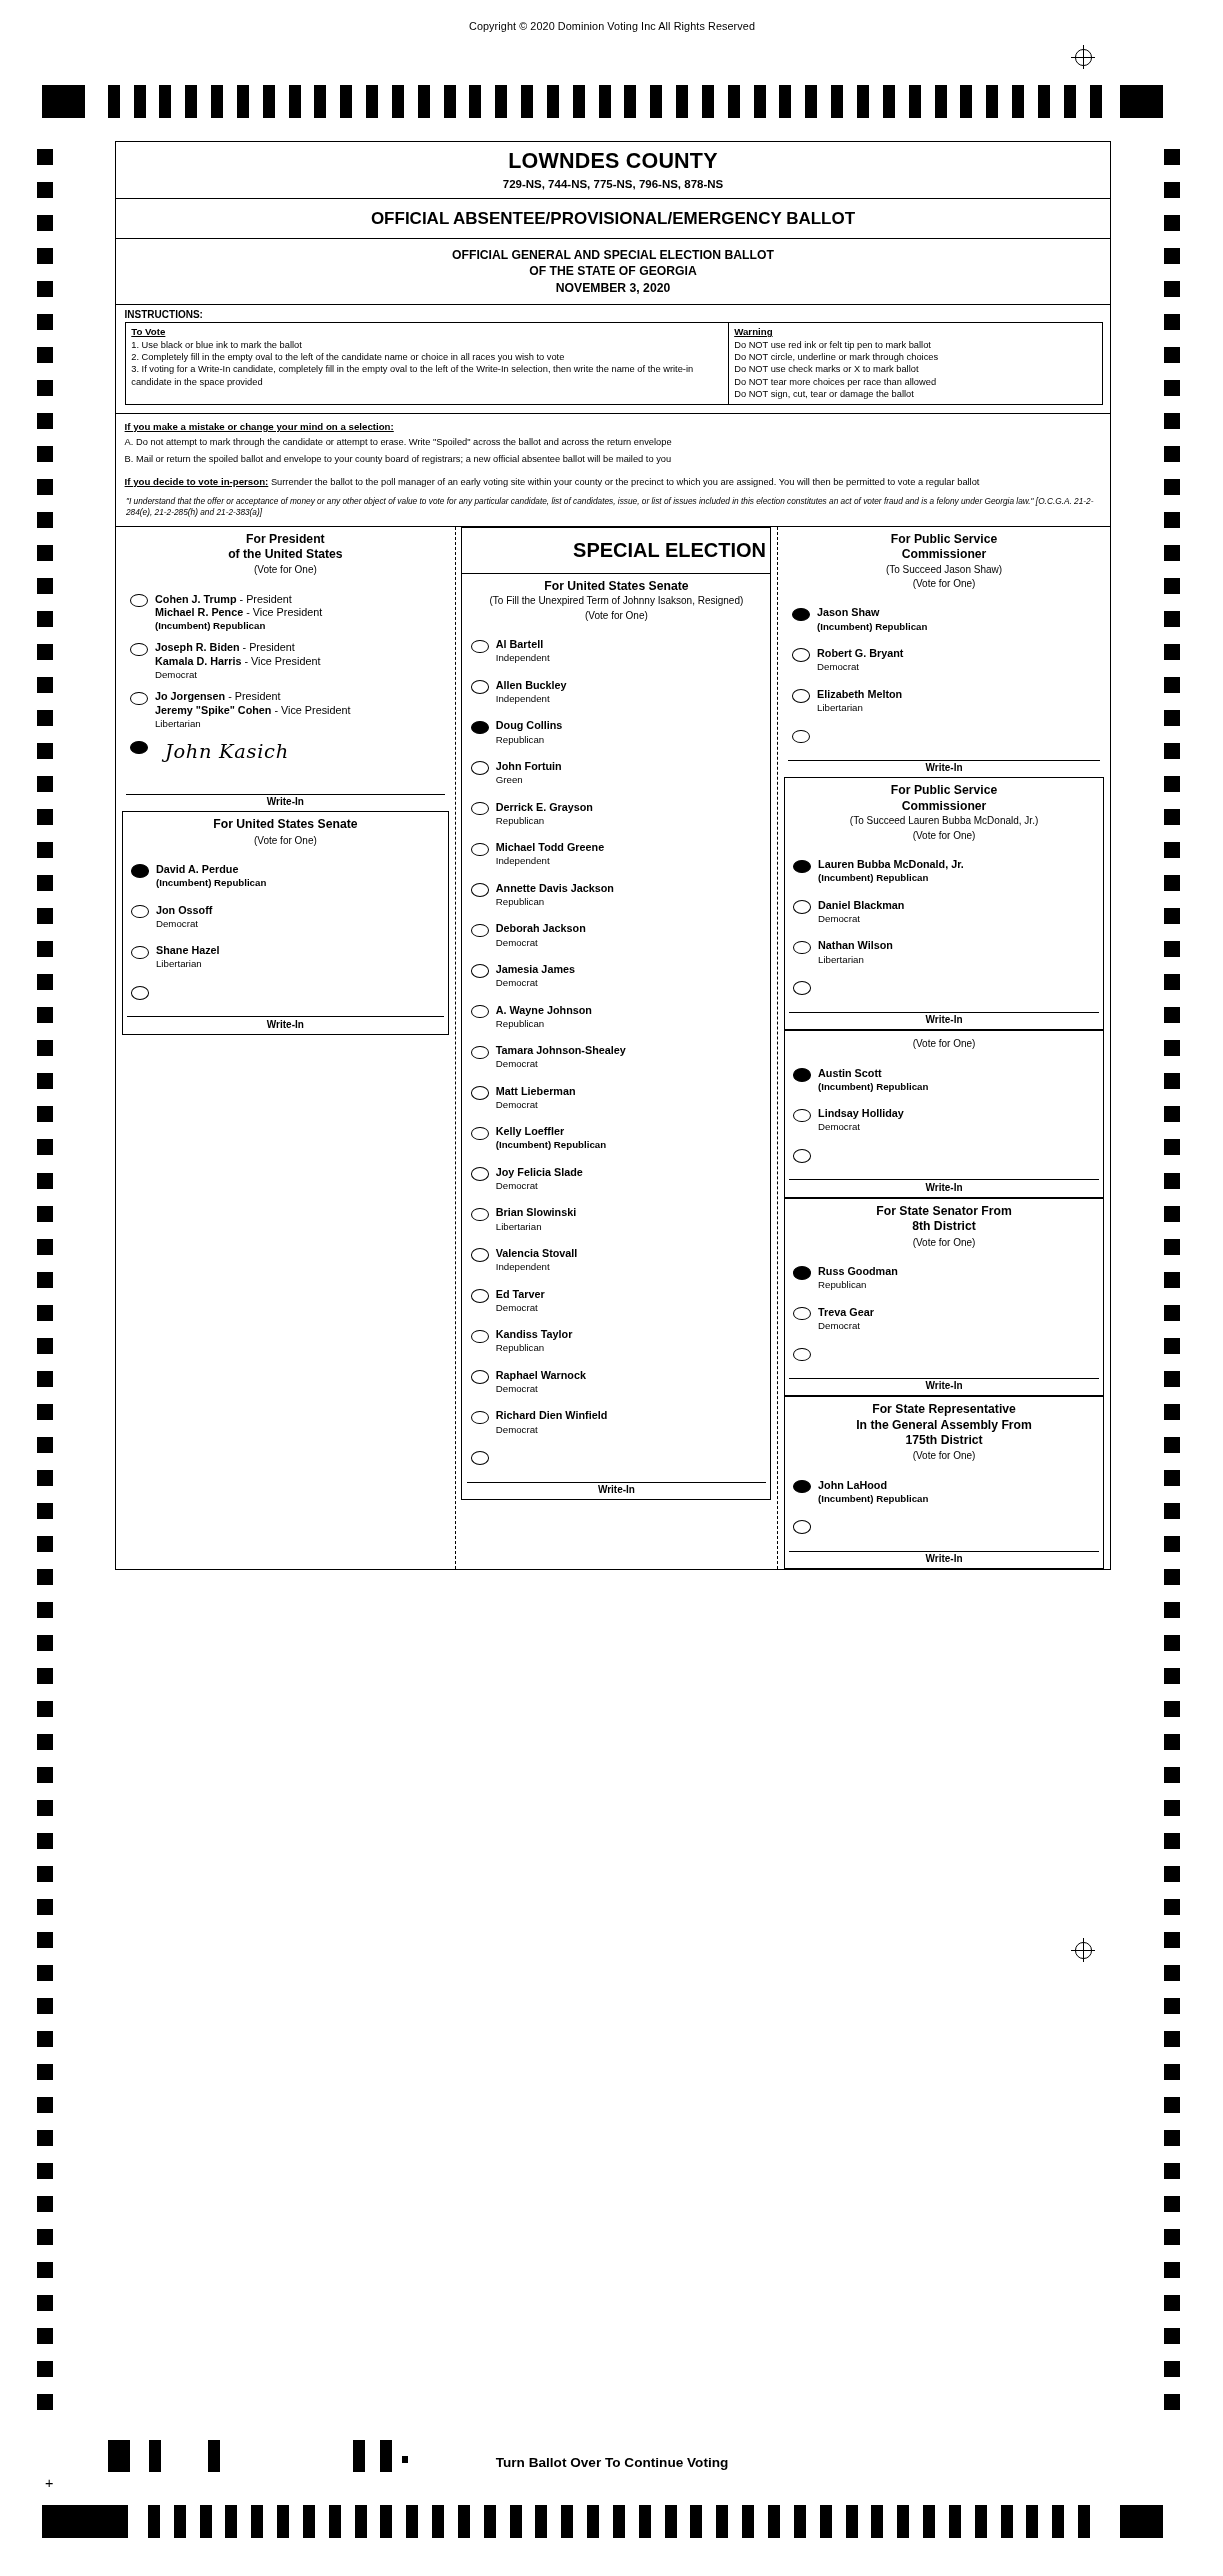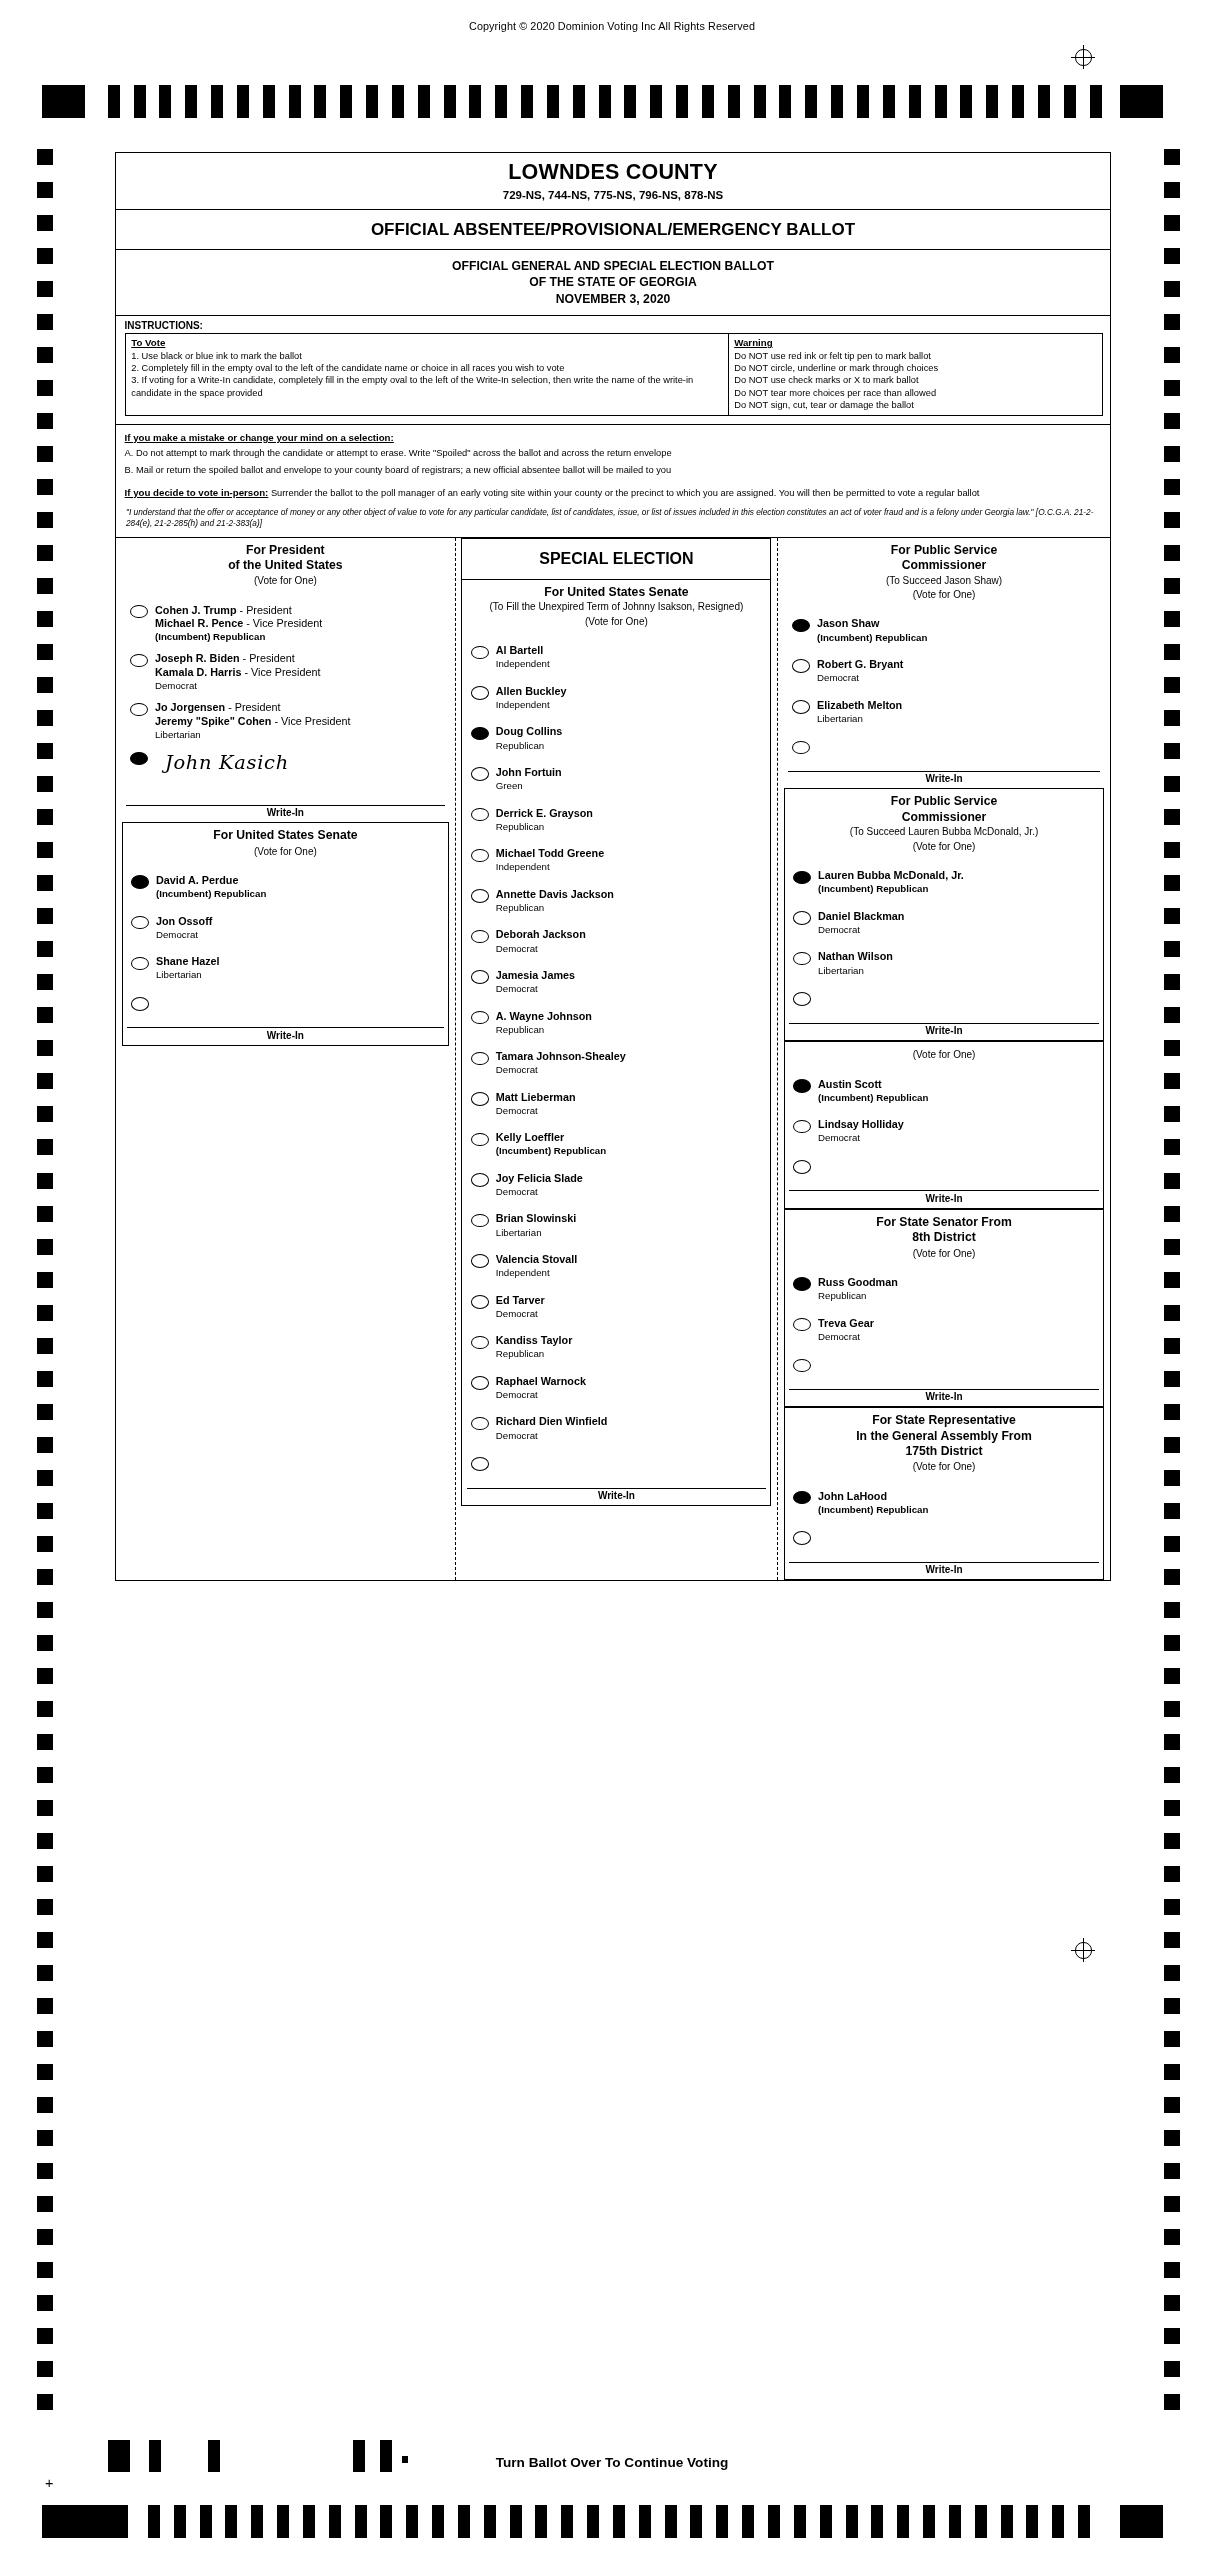--- a/index.html
+++ b/index.html
@@ -28,21 +28,21 @@
   }
 
   .topbar-row,.botbar-row{position:absolute;left:0;width:1224px;height:33px;}
   .tm{position:absolute;background:#000;}
 
   .side-col{position:absolute;width:16px;}
   .side-col .tm{left:0;width:16px;height:16px;}
 
   
   .ballot{
-    position:absolute;left:115px;top:152px;width:994px;
+    position:absolute;left:115px;top:141px;width:994px;
     border:1.4px solid #000;
     background:#fff;
   }
   .hdr-block{border-bottom:1.4px solid #000;padding:7.2px 0 8.6px;text-align:center;}
   .county{font-size:21.5px;font-weight:bold;letter-spacing:0.2px;}
   .county-sub{font-size:11.5px;font-weight:bold;margin-top:3.6px;}
   .off-title{font-size:17px;font-weight:bold;text-align:center;padding:10px 0 8.6px;border-bottom:1.4px solid #000;}
   .gen-block{text-align:center;padding:8.6px 0 8.6px;border-bottom:1.4px solid #000;}
   .gen-l1{font-size:12.2px;font-weight:bold;}
   .gen-l2{font-size:12.2px;font-weight:bold;margin-top:2.2px;}
@@ -413,21 +413,21 @@
           <div class="writein-line"></div>
           <div class="writein-lbl">Write-In</div>
         </div>
 
       </div>
 
       <div class="col col2">
 
         <div class="contest" style="border-bottom:none;">
           <div class="contest-hd" style="padding:10px 4.3px 10px;">
-            <div class="contest-title" style="font-size:16px;">SPECIAL ELECTION</div>
+            <div class="contest-title" style="font-size:20px;text-align:right;">SPECIAL ELECTION</div>
           </div>
         </div>
 
         <div class="contest" style="border-top:1.4px solid #000;">
           <div class="contest-hd">
             <div class="contest-title">For United States Senate</div>
             <div class="contest-sub">(To Fill the Unexpired Term of Johnny Isakson, Resigned)</div>
             <div class="vote-for">(Vote for One)</div>
           </div>
           <div class="options" id="senate-special-options">

